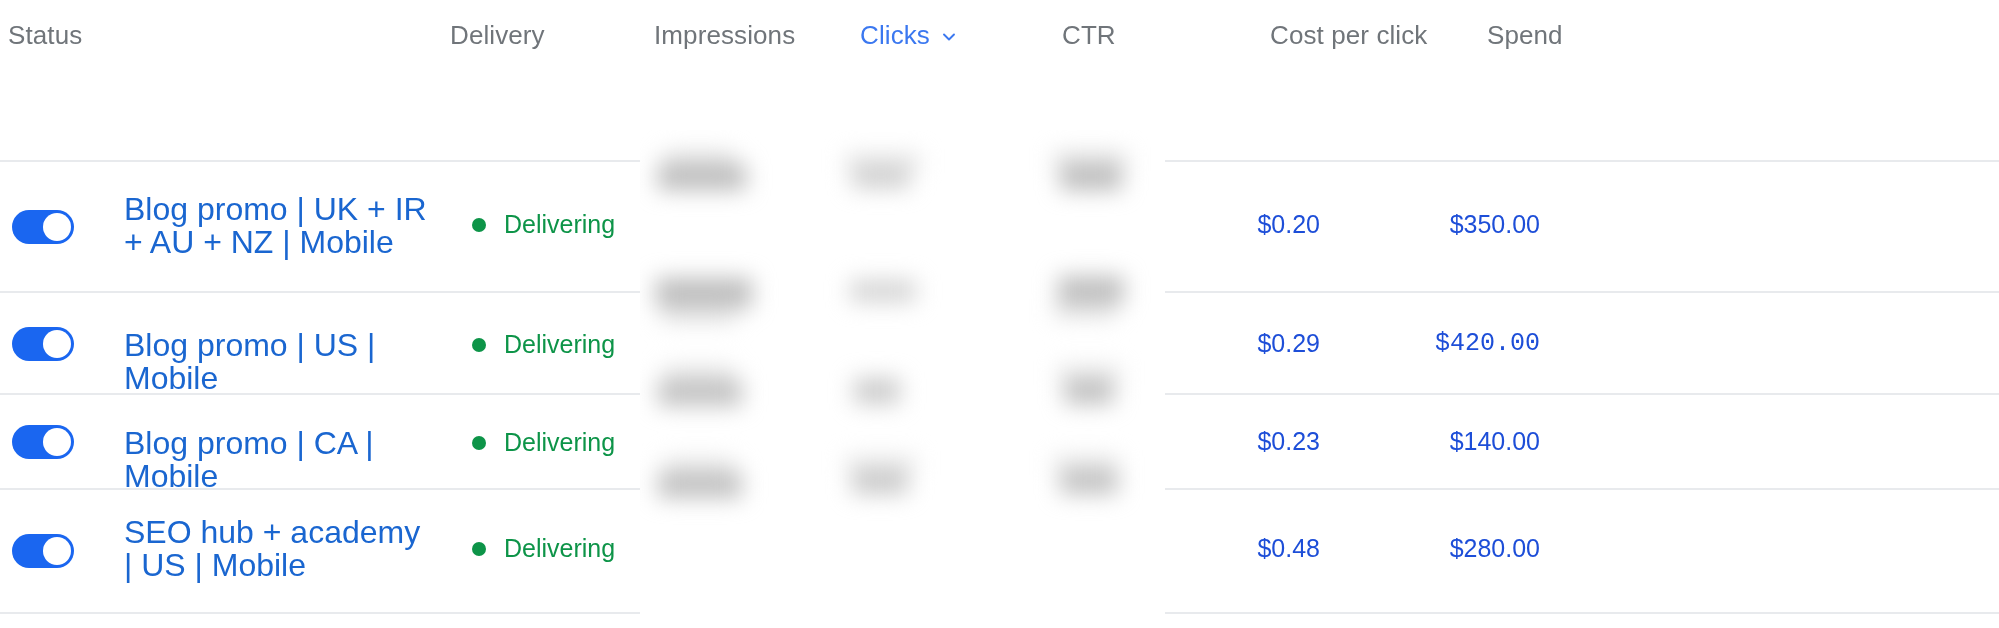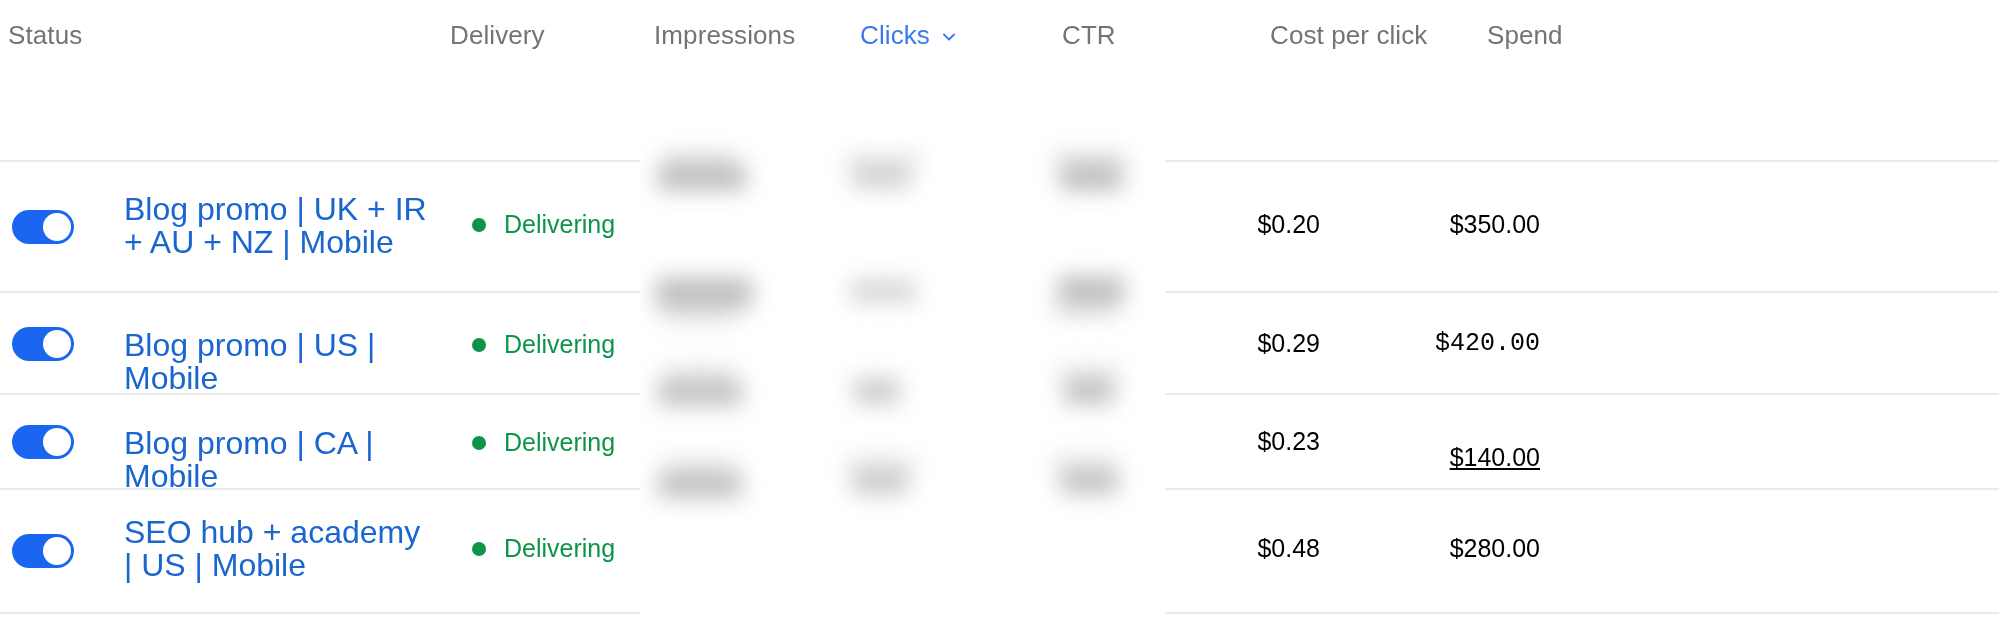--- a/index.html
+++ b/index.html
@@ -140,21 +140,21 @@
   .delivery-label {
     font-size: 25px;
     color: #0d9448;
     font-weight: 500;
   }
 
   
   .num {
     position: absolute;
     font-size: 25px;
-    color: #000000;
+    color: #1d4ed8;
     text-align: right;
     white-space: nowrap;
   }
   .num.cpc   { left: 1080px; width: 240px; }
   .num.spend { left: 1360px; width: 180px; }
 
   
   .blur-overlay {
     position: absolute;
     left: 640px;
@@ -236,21 +236,21 @@
     <div class="row data-row" style="top:395px; height:95px;">
       <button class="toggle" style="top:30px;">
         <span class="knob"></span>
       </button>
       <a class="campaign-link" style="top:32px;" href="#">Blog promo | CA | Mobile</a>
       <div class="delivery" style="top:33px;">
         <span class="status-dot"></span>
         <span class="delivery-label">Delivering</span>
       </div>
       <div class="num cpc" style="top:32px;">$0.23</div>
-      <div class="num spend" style="top:48px;text-decoration:underline;">$140.00</div>
+      <div class="num spend" style="top:32px;">$140.00</div>
     </div>
 
     <div class="row data-row" style="top:490px; height:124px;">
       <button class="toggle" style="top:44px;">
         <span class="knob"></span>
       </button>
       <a class="campaign-link" style="top:26px;" href="#">SEO hub + academy | US | Mobile</a>
       <div class="delivery" style="top:44px;">
         <span class="status-dot"></span>
         <span class="delivery-label">Delivering</span>

